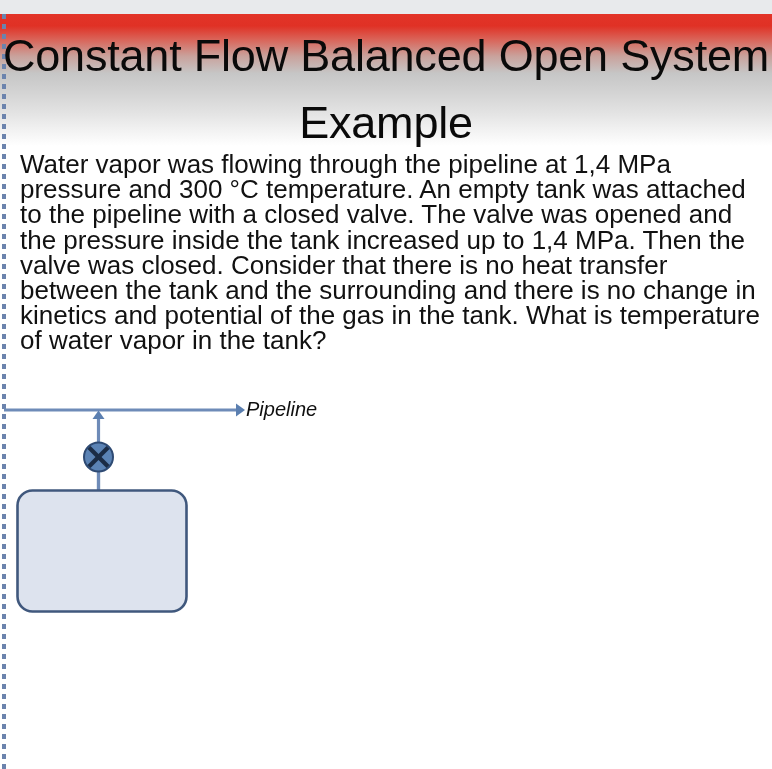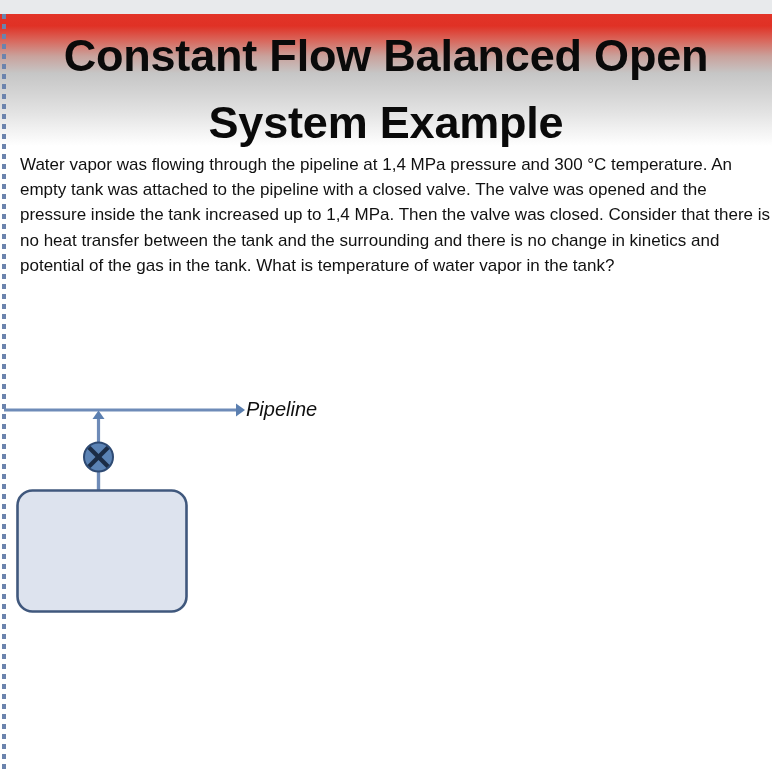--- a/index.html
+++ b/index.html
@@ -66,32 +66,32 @@
 
   
   .title {
     position: absolute;
     left: 0;
     top: 22px;
     width: 772px;
     text-align: center;
     font-size: 45px;
     line-height: 67px;
-    font-weight: 700;
+    font-weight: 400;
     color: #0a0a0a;
     letter-spacing: -0.2px;
   }
 
   
   .body-text {
     position: absolute;
     left: 20px;
     top: 152px;
     width: 752px;
-    font-size: 17px;
+    font-size: 26px;
     line-height: 25.2px;
     color: #111111;
     white-space: pre-line;
   }
 
   
   .diagram {
     position: absolute;
     left: 0;
     top: 380px;

